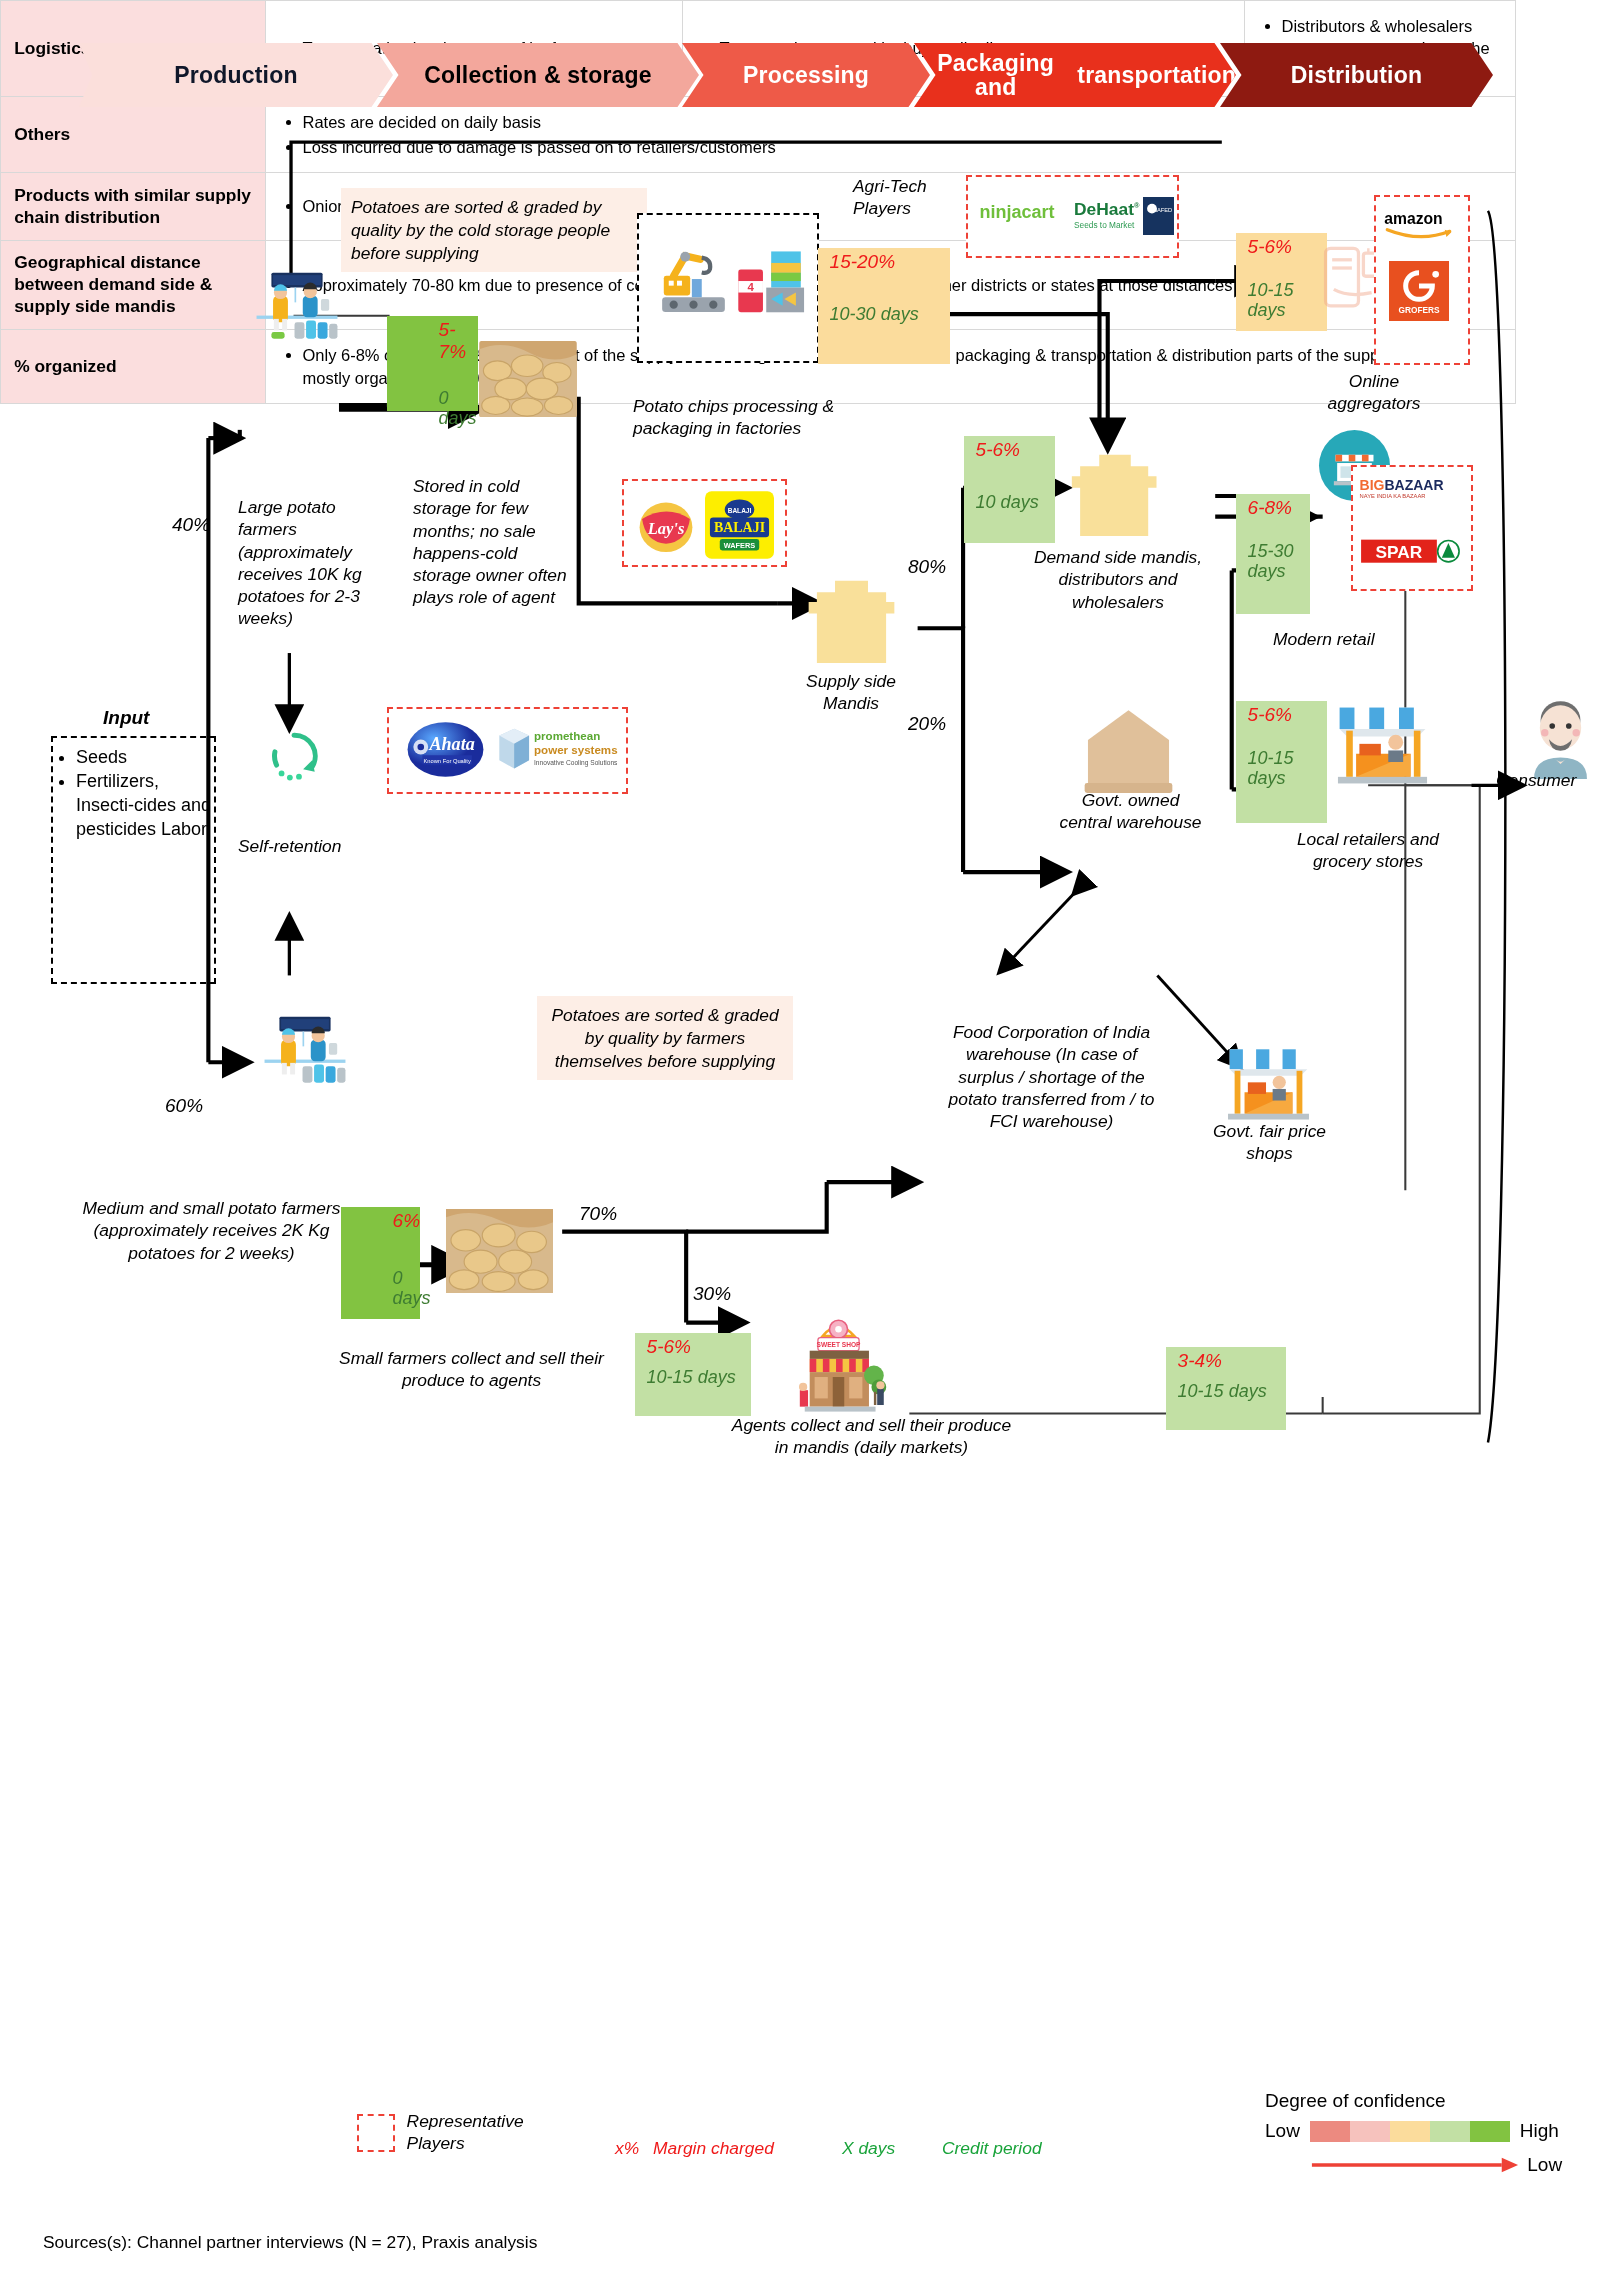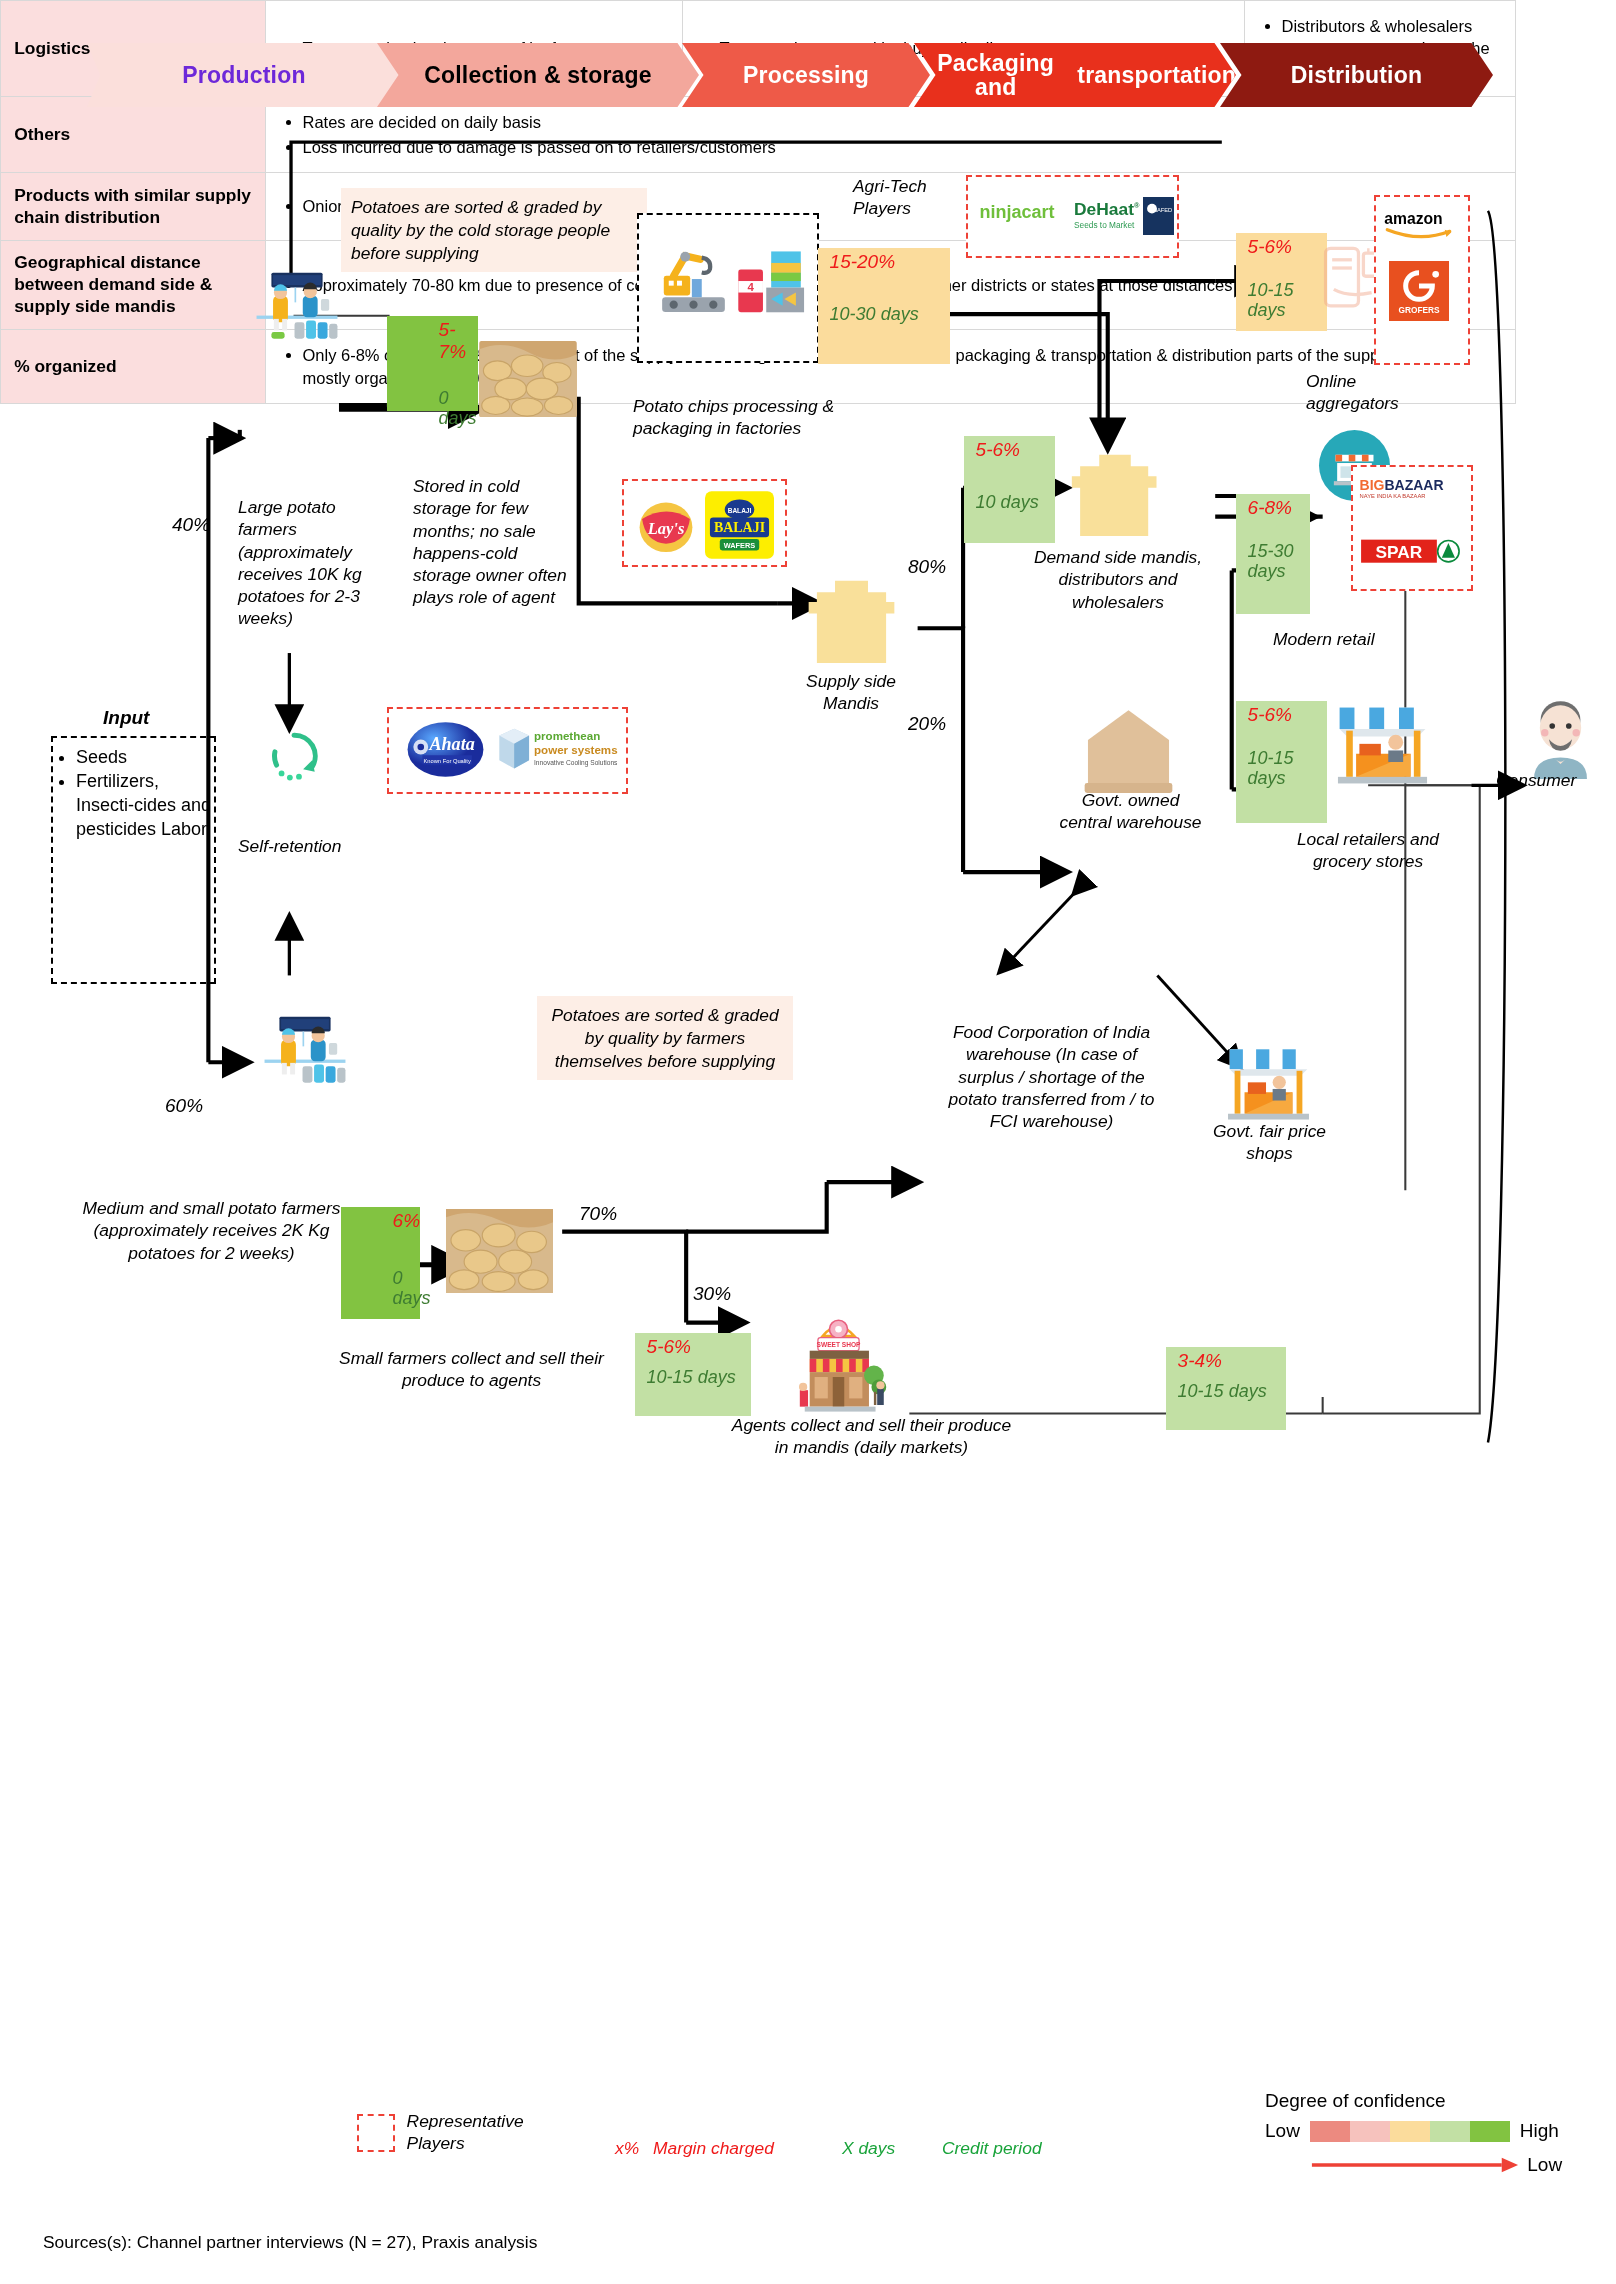--- a/index.html
+++ b/index.html
@@ -54,21 +54,21 @@
   
   .legend-label { font-style:italic; font-size:17.4px; line-height:1.25; }
   .conf-swatch { width:40px; height:21.5px; }
 
   svg { display:block; overflow:visible; }
 </style>
 </head>
 <body>
 
 <div id="header-banner" class="abs">
-  <div class="chev first" style="left: 8px; width: 314px; background: rgb(251, 223, 219); color: #6d28d9;">
+  <div class="chev first" style="left: 0px; width: 314px; background: rgb(251, 223, 219); color: #0f172a;">
       <div>Production</div>
     </div>
   <div class="chev" style="left: 603px; width: 248px; background: rgb(238, 90, 72); color: rgb(255, 255, 255);">
       <div>Processing</div>
     </div>
   <div class="chev" style="left: 298px; width: 322px; background: rgb(243, 167, 156); color: rgb(0, 0, 0);">
       <div>Collection &amp; storage</div>
     </div>
   <div class="chev" style="left: 835px; width: 322px; background: rgb(232, 48, 28); color: rgb(255, 255, 255);">
       <div>Packaging and</div>
@@ -514,21 +514,21 @@
   </div>
   <div class="abs" style="left:13.2px; top:64px; width:60px; height:60px; background:#e8501f;">
     <svg width="60" height="60" viewBox="0 0 72 72">
       <path d="M36 14 a16 16 0 1 0 16 16 h-16" fill="none" stroke="#fff" stroke-width="6"></path>
       <circle cx="56" cy="16" r="4" fill="#fff"></circle>
       <text x="36" y="62" font-size="10" fill="#fff" text-anchor="middle" font-family="Liberation Sans, sans-serif" font-weight="bold">GROFERS</text>
     </svg>
   </div>
 </div>
 
-<div class="abs ital" style="left:1306px; top:370px; width:136px; text-align:left;">Online aggregators</div>
+<div class="abs ital" style="left:1306px; top:370px; width:136px; text-align:center;">Online aggregators</div>
 
 <div class="abs" style="left:1319px; top:430px; width:71px; height:71px;">
   <svg width="71" height="71" viewBox="0 0 86 86">
     <circle cx="43" cy="43" r="43" fill="#27a8b8"></circle>
     <rect x="20" y="30" width="46" height="8" fill="#fff"></rect>
     <g fill="#f26b31">
         <rect x="20" y="30" width="8" height="8"></rect>
         <rect x="36" y="30" width="8" height="8"></rect>
         <rect x="52" y="30" width="8" height="8"></rect>
       </g>

